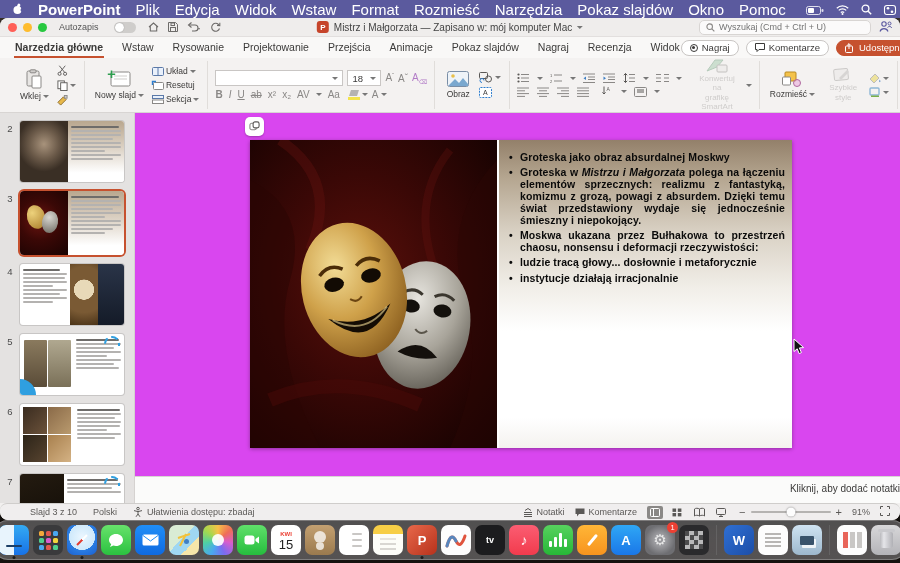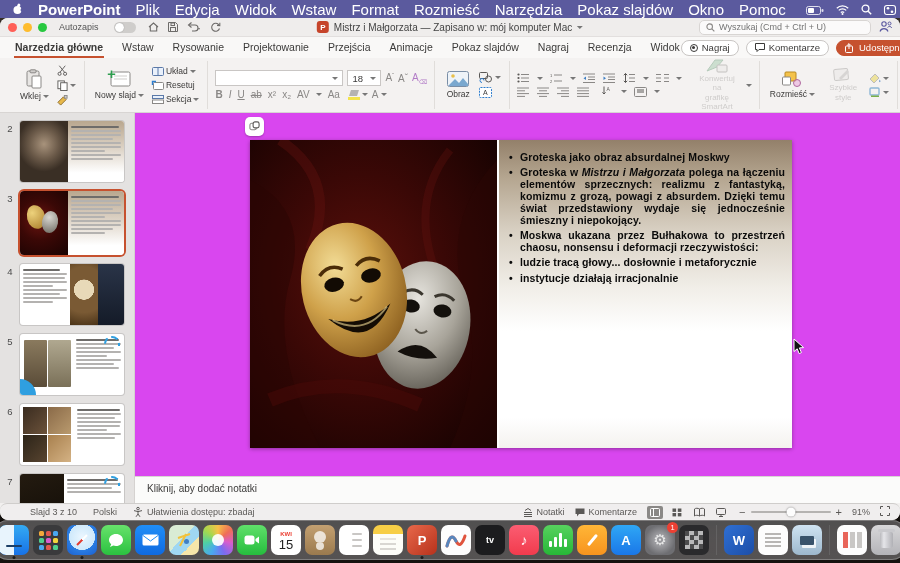--- a/index.html
+++ b/index.html
@@ -122,21 +122,21 @@
   .slide-textpane { flex:1; position:relative; border-left:2px solid #fff;
     background:linear-gradient(180deg,#93806a 0%,#b4a58f 12%,#d9d1c4 30%,#f1eee8 48%,#ffffff 62%,#ffffff 90%,#f4f2ef 100%); }
   .bullets { position:absolute; left:10px; right:7px; top:12px; list-style:none; }
   .bullets li { position:relative; padding-left:11px; font-size:10.5px; font-weight:bold; color:#0a0a0a;
     line-height:1.13; text-align:justify; margin-bottom:3.5px; letter-spacing:.1px; }
   .bullets li::before { content:"•"; position:absolute; left:0; top:0; }
   .bullets li em { font-style:italic; }
 
   
   .notes { height:27px; background:#fbfbfa; border-top:1px solid #d8d5d3; display:flex; align-items:flex-start;
-    padding:6px 0 0 12px; flex:0 0 auto; }
+    padding:6px 0 0 12px; flex:0 0 auto;justify-content:flex-end; }
   .notes-ph { font-size:10px; color:#3b3a39; }
 
   
   .statusbar { height:17px; background:#f0eeee; border-top:1px solid #cfcdcb; display:flex; align-items:center;
     font-size:9px; color:#5a5856; padding:0 10px; flex:0 0 auto;border-radius:7px; }
   .sb-left { display:flex; align-items:center; gap:16px; margin-left:20px; }
   .sb-right { margin-left:auto; display:flex; align-items:center; gap:10px; }
   .sb-item { display:flex; align-items:center; gap:4px; white-space:nowrap; cursor:default; }
   .viewbtns { display:flex; align-items:center; gap:6px; }
   .viewbtn { width:16px; height:13px; display:flex; align-items:center; justify-content:center; border-radius:2px; cursor:default; }

